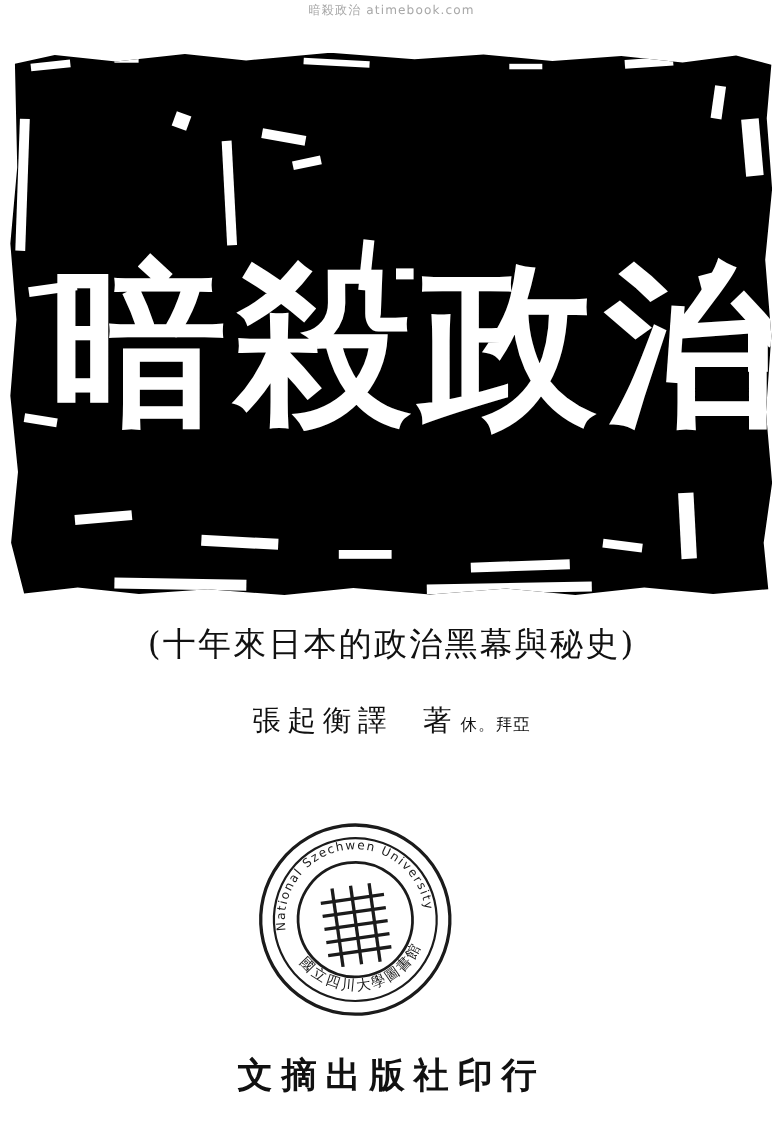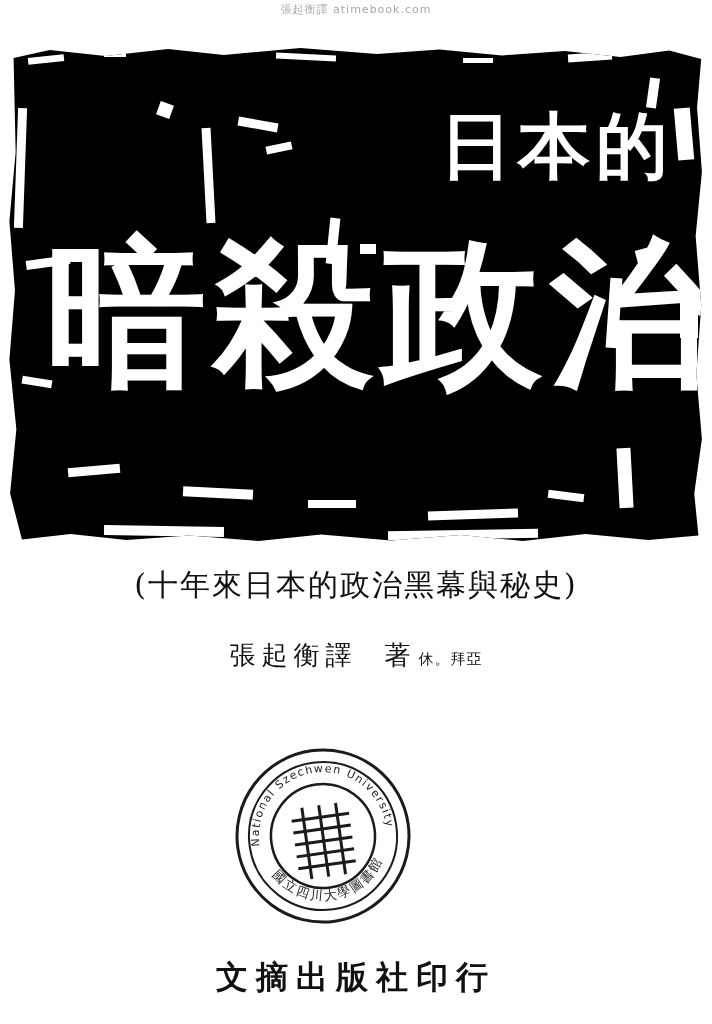--- a/index.html
+++ b/index.html
@@ -138,21 +138,21 @@
     font-weight: bold;
     color: #111111;
     letter-spacing: 8px;
     white-space: nowrap;
     margin-top: 36px;
   }
 </style>
 </head>
 <body>
 
-<div class="watermark">張起衡譯 atimebook.com</div>
+<div class="watermark">暗殺政治 atimebook.com</div>
 
 <div class="cover-plate">
 
   <div class="speck" style="left:20px;  top:8px;   width:36px; height:7px;  transform:rotate(-6deg);"></div>
   <div class="speck" style="left:96px;  top:4px;   width:22px; height:5px;"></div>
   <div class="speck" style="left:268px; top:6px;   width:60px; height:6px;  transform:rotate(3deg);"></div>
   <div class="speck" style="left:455px; top:10px;  width:30px; height:5px;"></div>
   <div class="speck" style="left:560px; top:5px;   width:44px; height:8px;  transform:rotate(-4deg);"></div>
   <div class="speck" style="left:640px; top:30px;  width:10px; height:30px; transform:rotate(8deg);"></div>
   <div class="speck" style="left:668px; top:60px;  width:16px; height:52px; transform:rotate(-5deg);"></div>
@@ -170,21 +170,20 @@
   <div class="speck" style="left:14px;  top:330px; width:30px; height:8px;  transform:rotate(9deg);"></div>
   <div class="speck" style="left:60px;  top:418px; width:52px; height:9px;  transform:rotate(-5deg);"></div>
   <div class="speck" style="left:175px; top:440px; width:70px; height:10px; transform:rotate(3deg);"></div>
   <div class="speck" style="left:300px; top:452px; width:48px; height:8px;"></div>
   <div class="speck" style="left:420px; top:462px; width:90px; height:9px;  transform:rotate(-2deg);"></div>
   <div class="speck" style="left:540px; top:444px; width:36px; height:8px;  transform:rotate(7deg);"></div>
   <div class="speck" style="left:610px; top:400px; width:14px; height:60px; transform:rotate(-3deg);"></div>
   <div class="speck" style="left:96px;  top:478px; width:120px;height:10px; transform:rotate(1deg);"></div>
   <div class="speck" style="left:380px; top:482px; width:150px;height:9px;  transform:rotate(-1deg);"></div>
 
-  <div class="title-line title-top">日本的</div>
   <div class="title-line title-main">暗殺政治</div>
 </div>
 
 <div class="subtitle">(十年來日本的政治黑幕與秘史)</div>
 
 <div class="byline">
   <span class="translator">張起衡譯</span>
   <span class="author">著</span>
   <span class="author-name">休。拜亞</span>
 </div>

